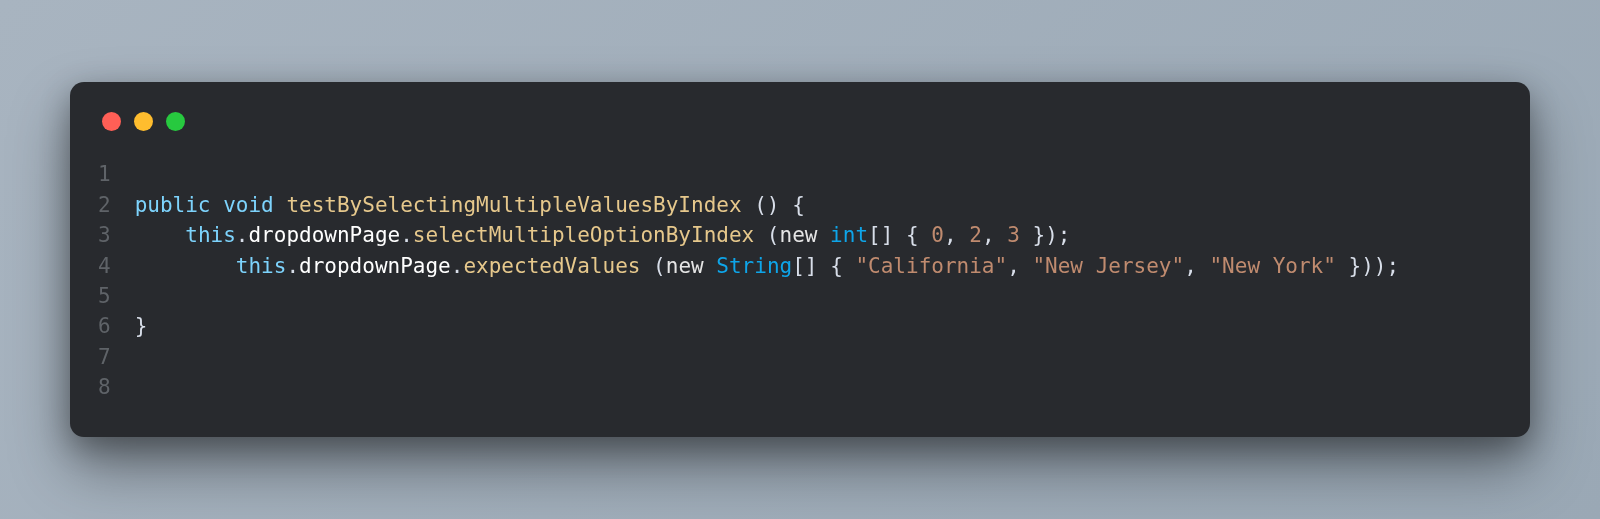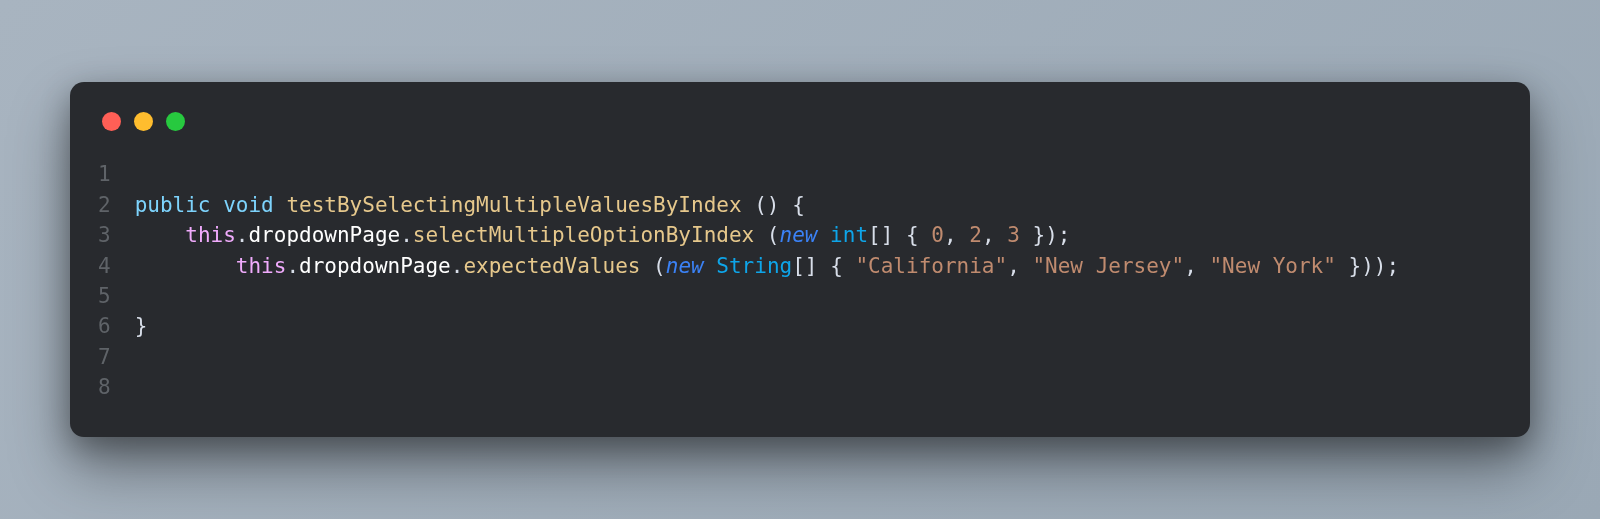--- a/index.html
+++ b/index.html
@@ -49,23 +49,23 @@
     .code-content { flex: 1; }
     .code-line {
       height: 30.4px;
       white-space: pre;
       color: #d8dee9;
     }
     .tok-annotation-at { color: #d8dee9; }
     .tok-annotation-name { color: #5ebfa5; }
     .tok-keyword { color: #7dd3fc; }
     .tok-method { color: #e6c88c; }
-    .tok-this { color: #f0abfc; }
+    .tok-this { color: #7dd3fc; }
     .tok-prop { color: #ffffff; }
-    .tok-new { color: #3b82f6; font-style: italic; }
+    .tok-new { color: #e5e5e5; }
     .tok-type { color: #0ea5e9; }
     .tok-punct { color: #d8dee9; }
     .tok-number { color: #c08b6f; }
     .tok-string { color: #c08b6f; }
     .tok-paren { color: #d8dee9; }
     .tok-brace { color: #d8dee9; }
   </style>
 </head>
 <body>
 

